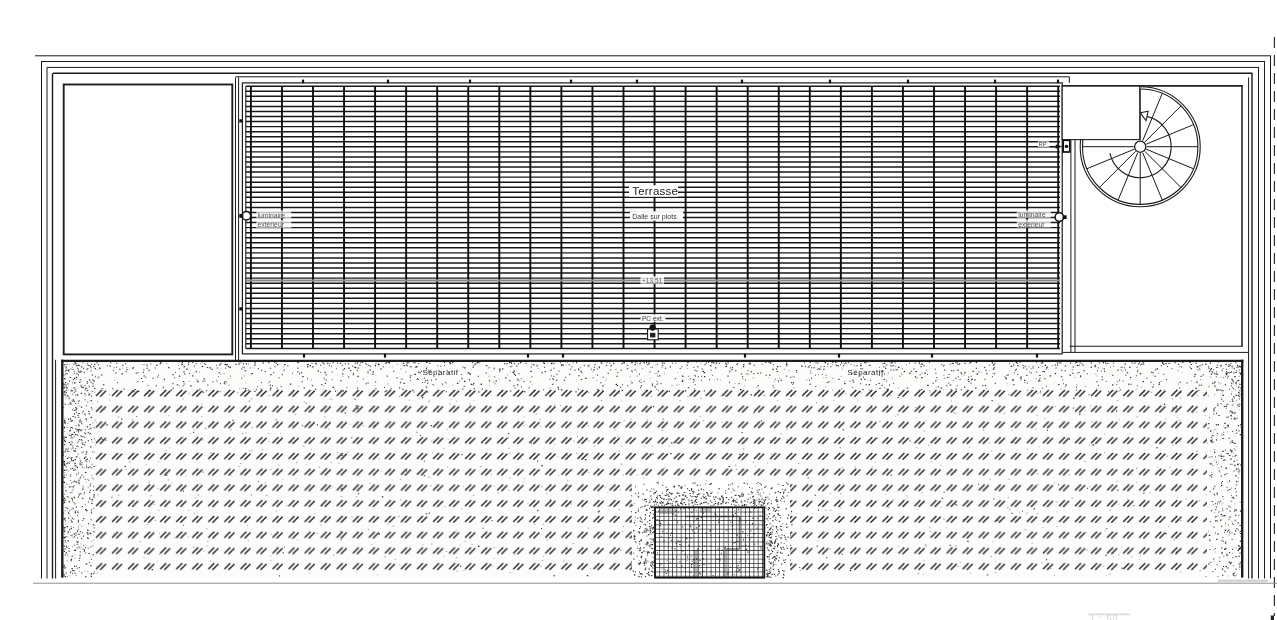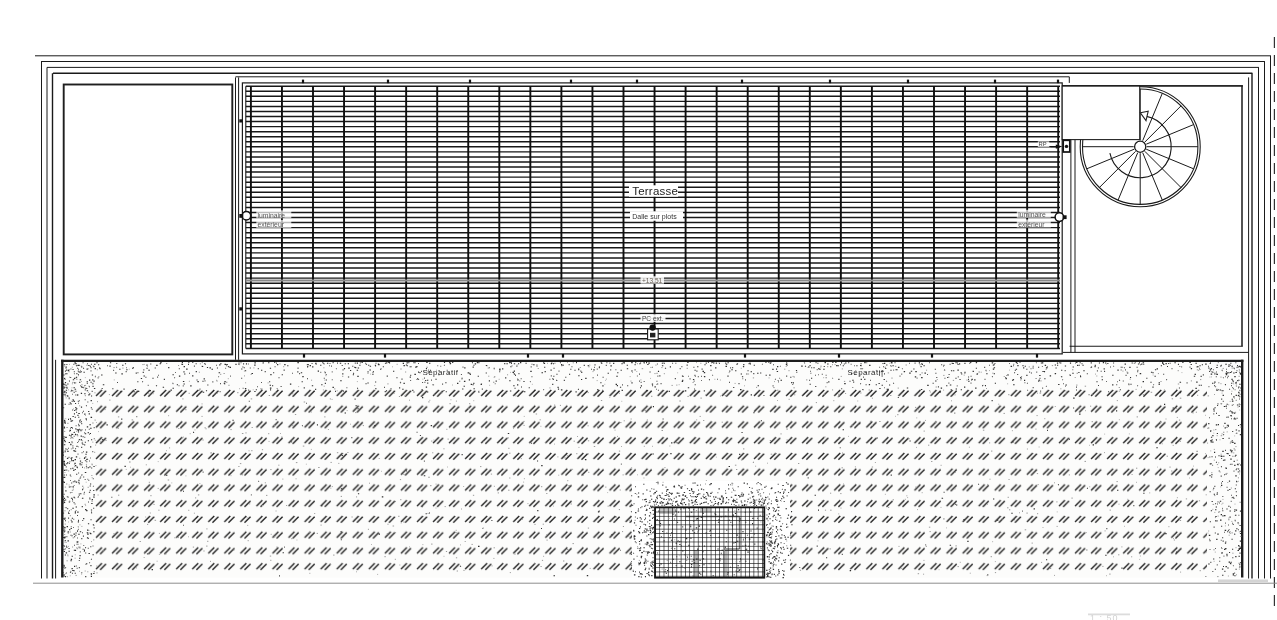--- a/index.html
+++ b/index.html
@@ -1,16 +1,16 @@
 <!DOCTYPE html>
 <html><head>
 <meta charset="utf-8">
 <style>
   html,body{margin:0;padding:0;background:#fff;}
-  #page{position:relative;width:1277px;height:620px;overflow:hidden;border-radius:22px;}
+  #page{position:relative;width:1277px;height:620px;overflow:hidden;}
 </style>
 </head>
 <body>
 <div id="page">
 <svg width="1277" height="620" viewBox="0 0 1277 620">
 <defs>
 <pattern id="hatch" x="95" y="389" width="16.05" height="15.75" patternUnits="userSpaceOnUse">
           <line x1="1.0" y1="6.9" x2="6.9" y2="1.0" stroke="#232323" stroke-width="1.45"></line>
           <line x1="5.1" y1="7.7" x2="11.0" y2="1.8" stroke="#232323" stroke-width="1.45"></line>
         </pattern>

